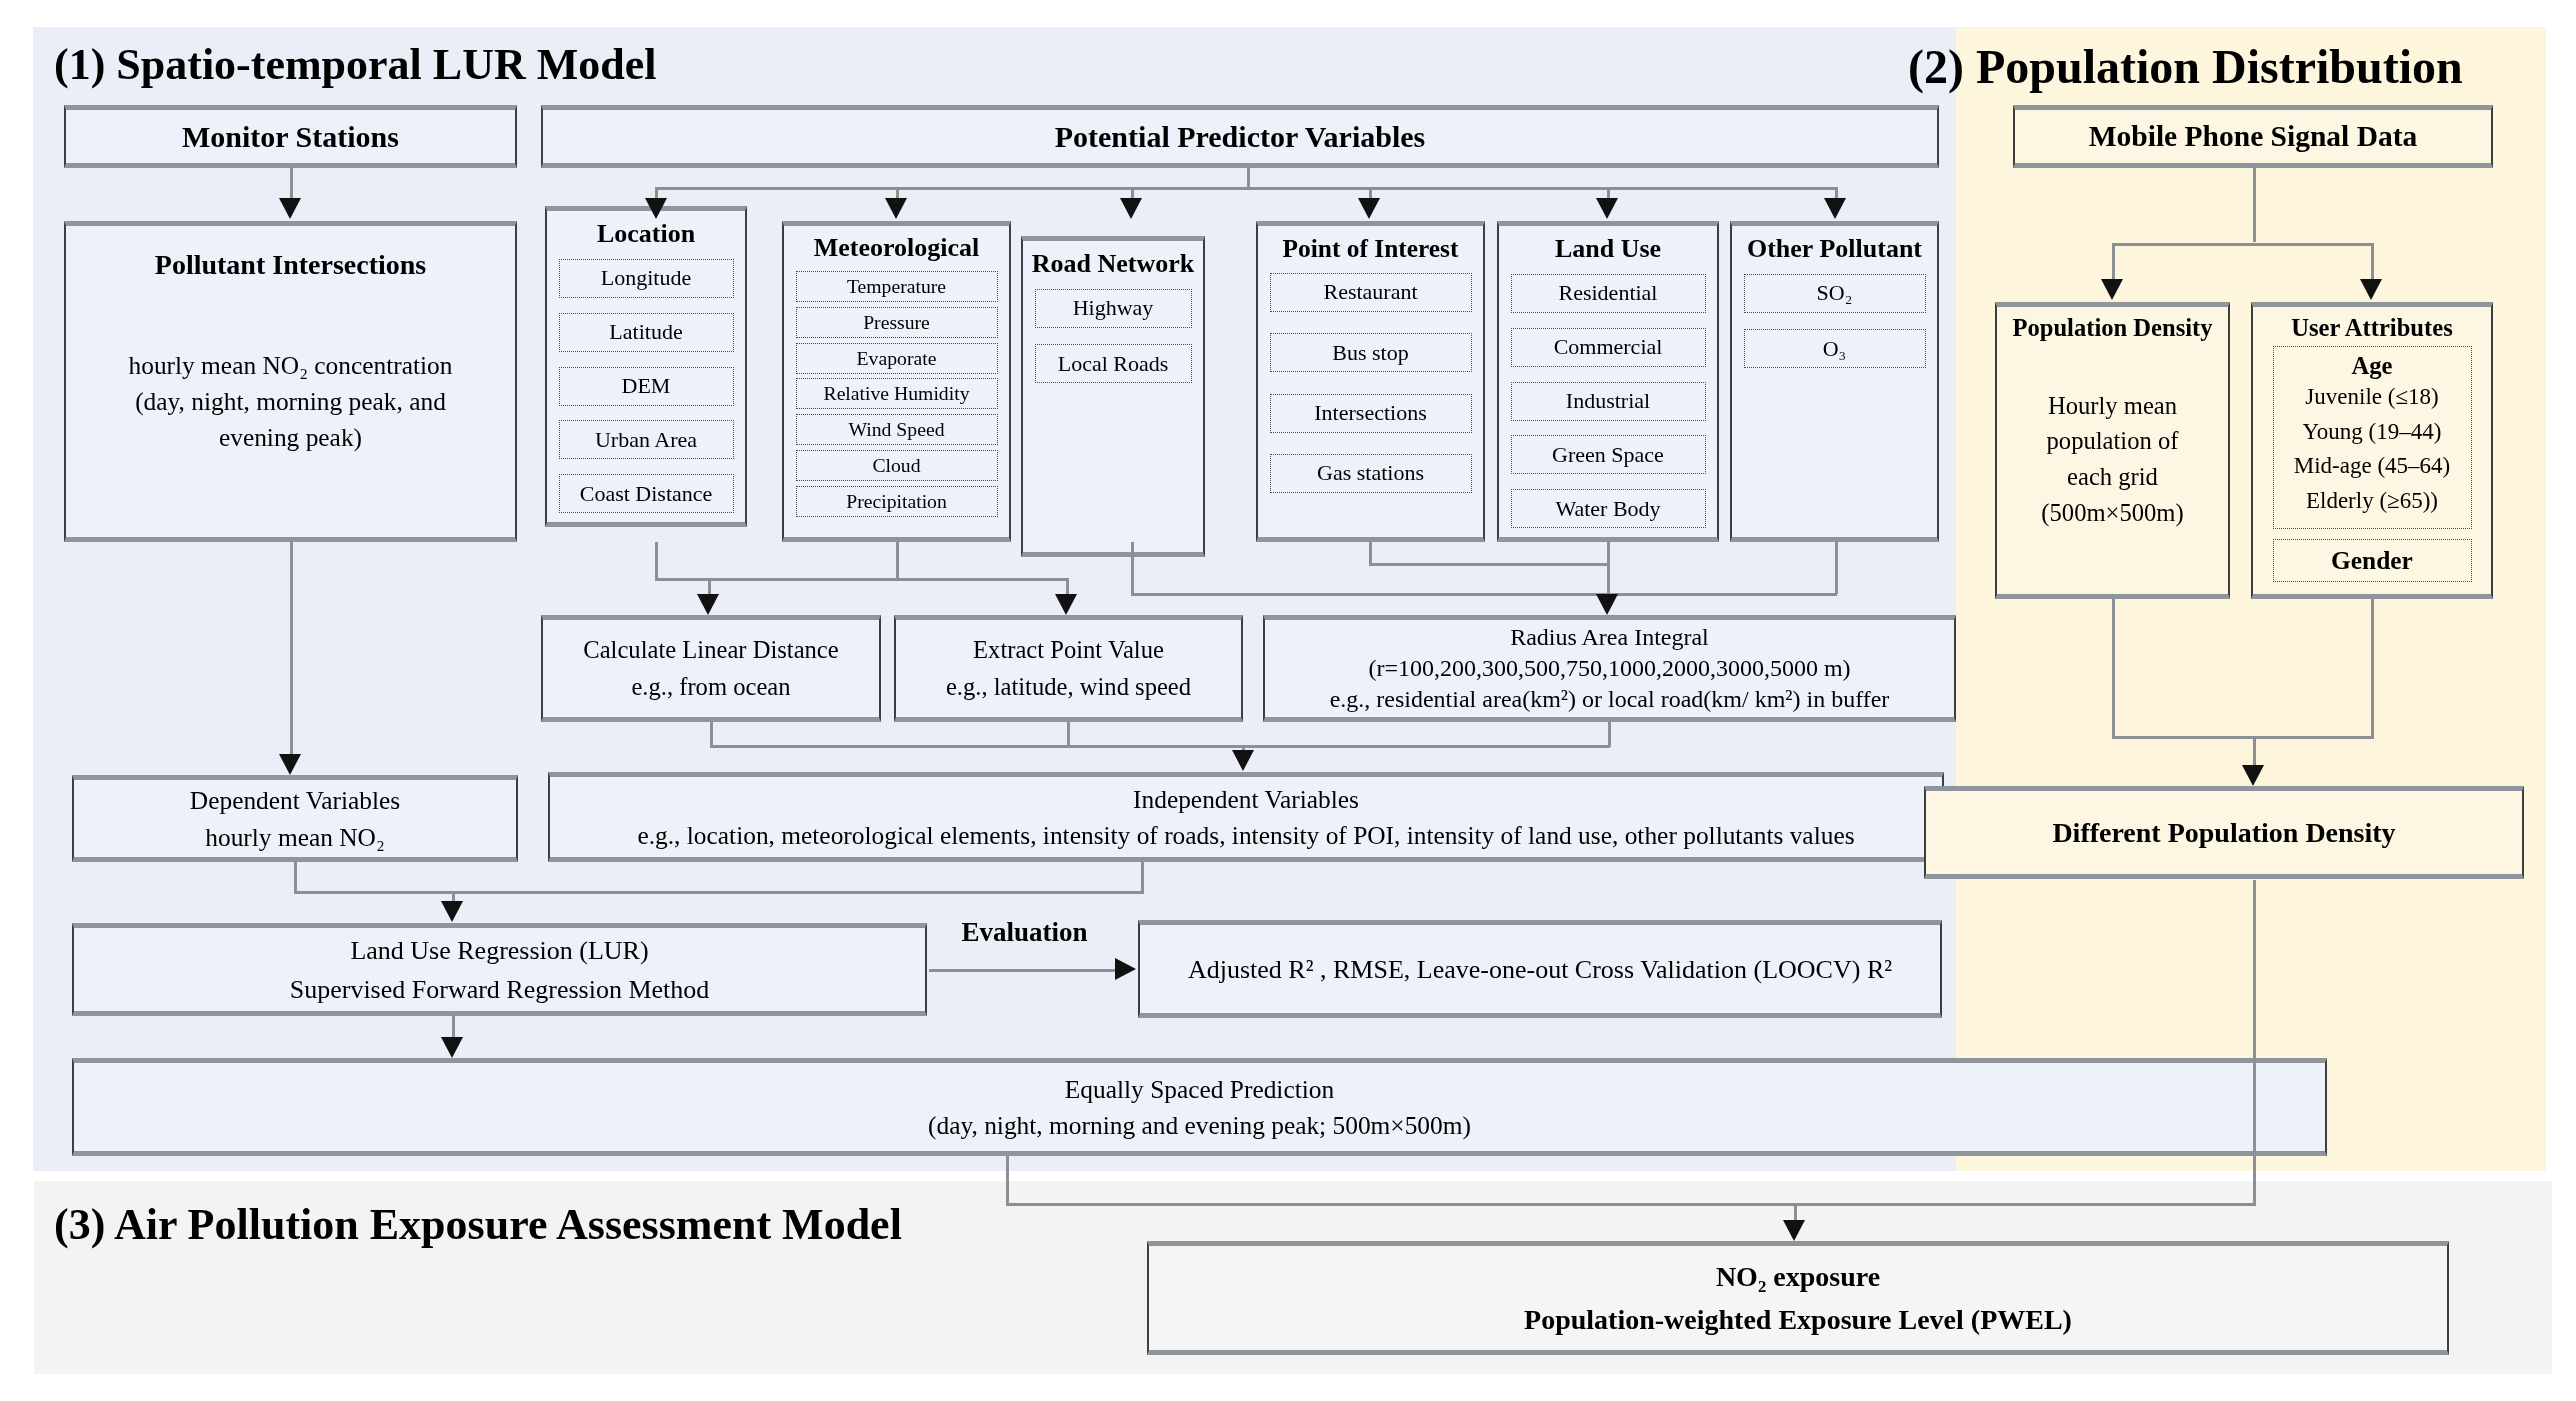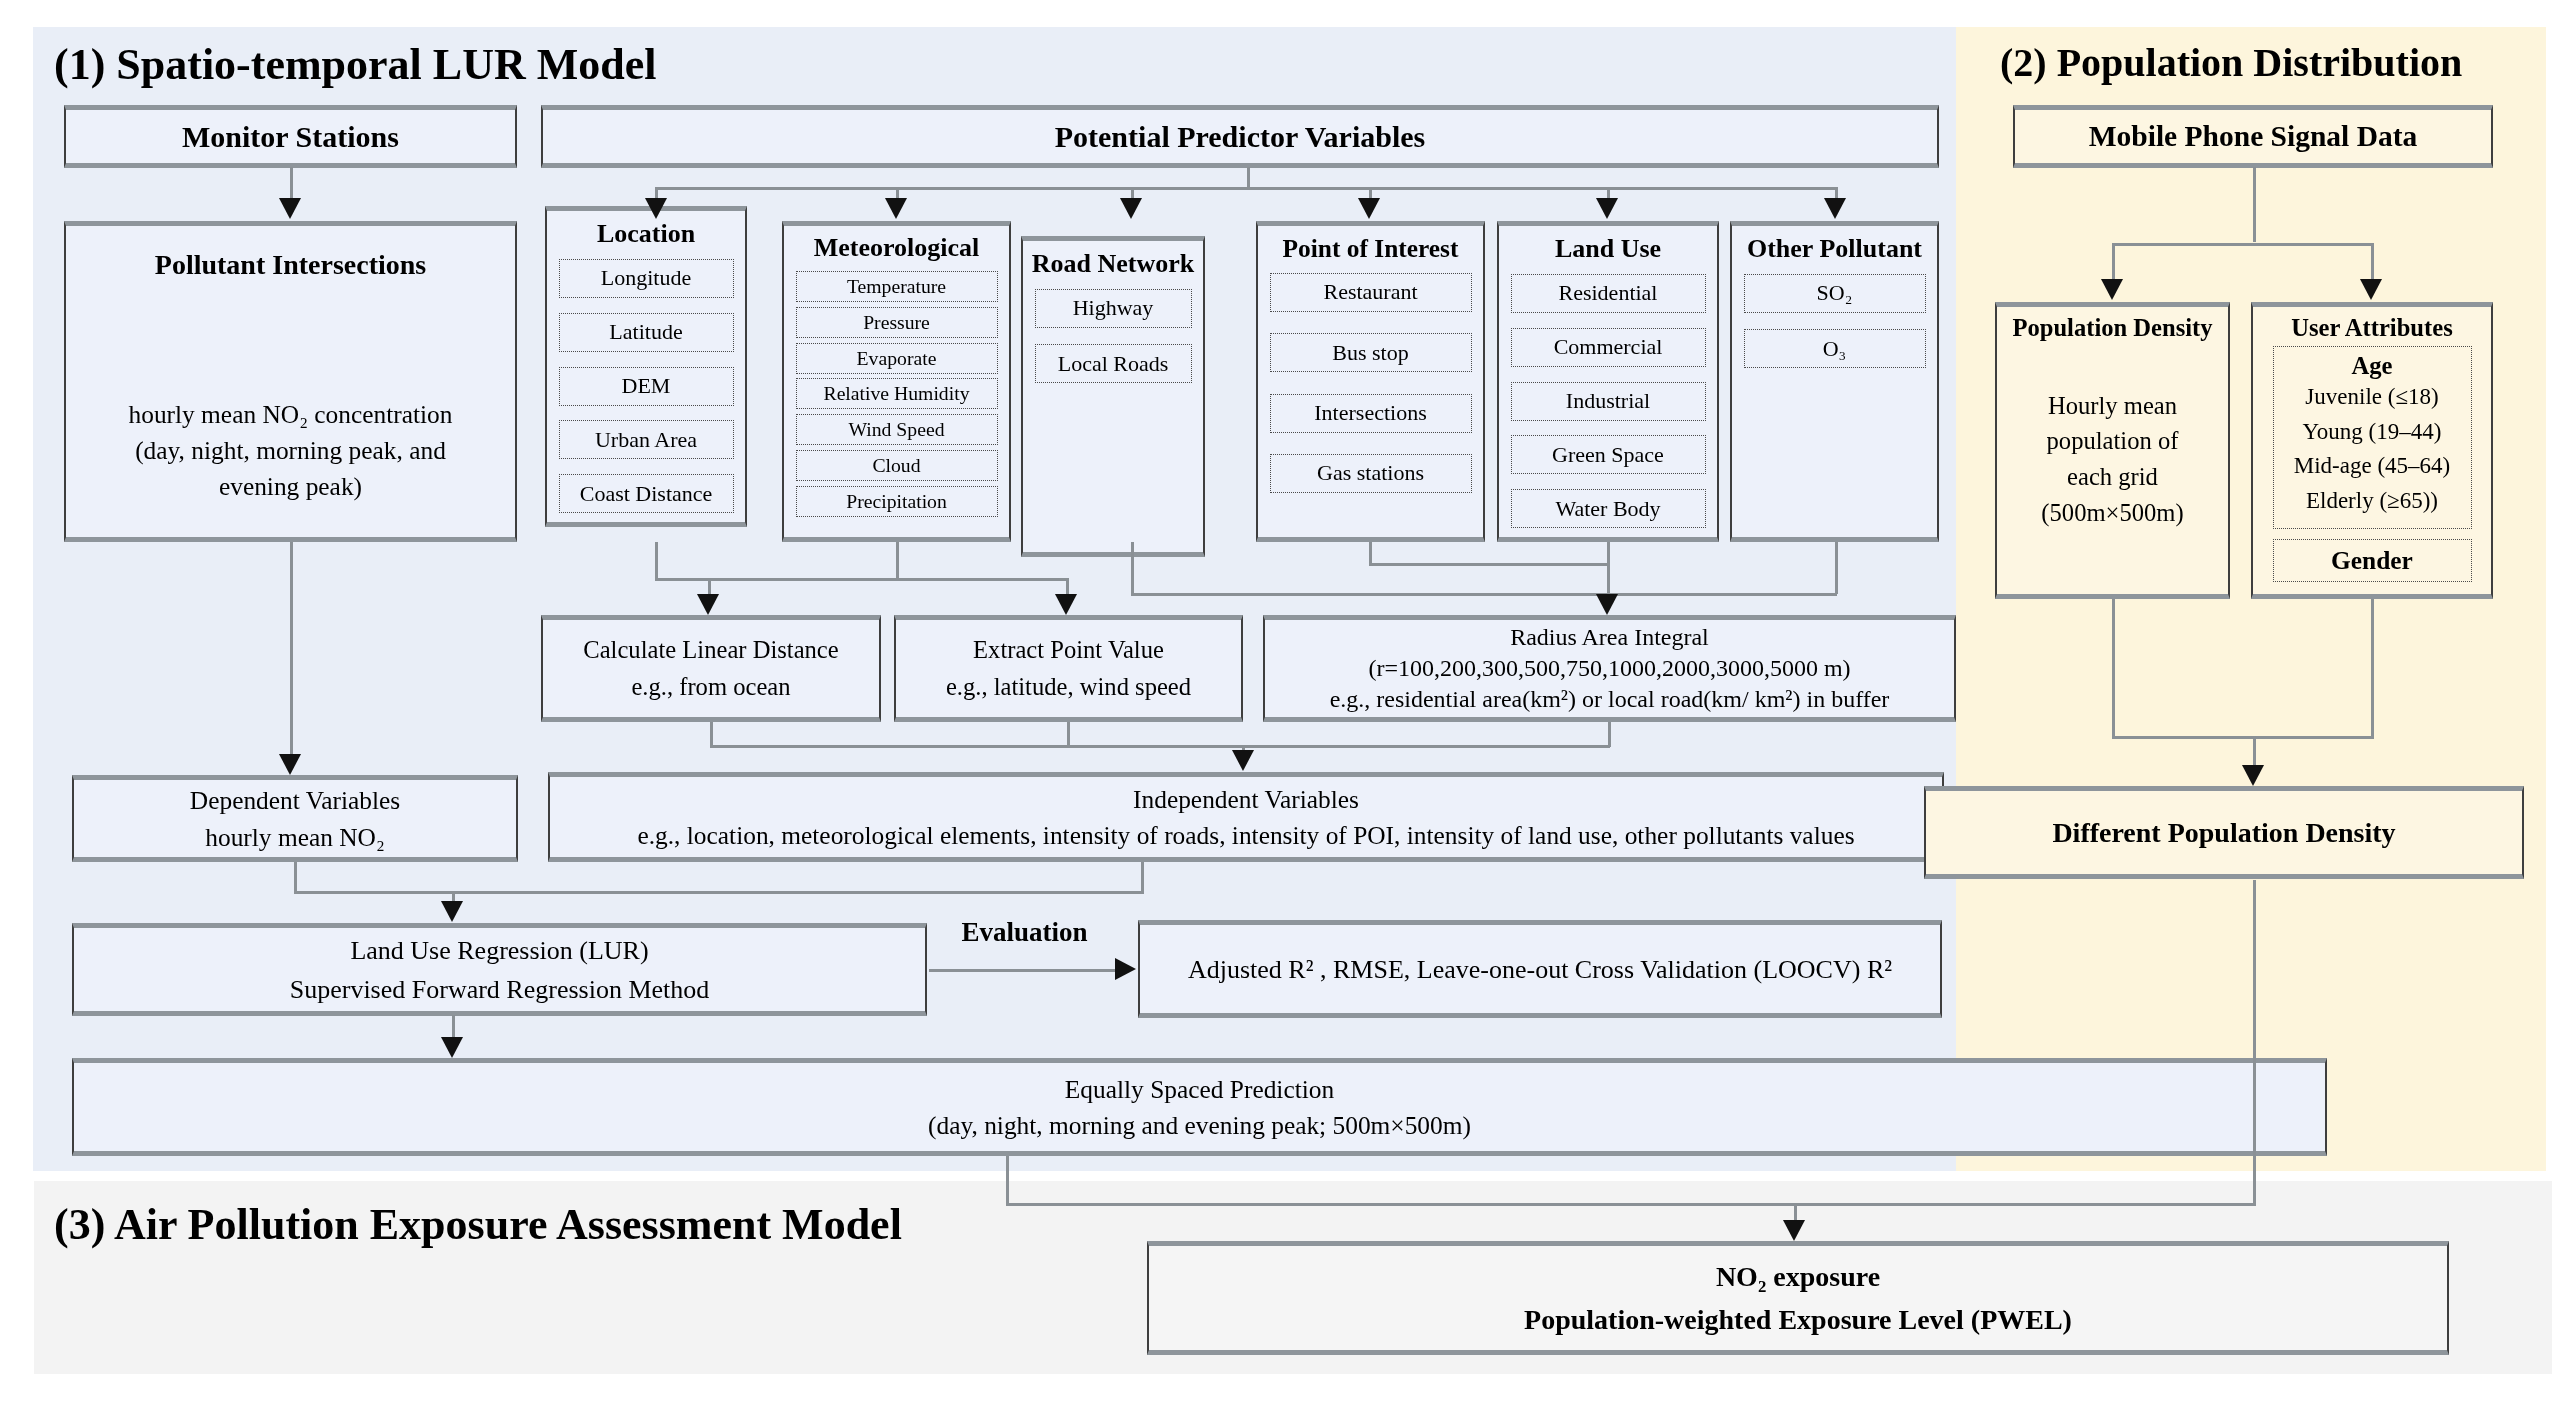--- a/index.html
+++ b/index.html
@@ -50,30 +50,30 @@
 </head>
 <body>
 
 <div id="canvas">
 
   <div class="panel p-lur" style="left:33px;top:27px;width:1923px;height:1144px"></div>
   <div class="panel p-pop" style="left:1956px;top:27px;width:590px;height:1144px"></div>
   <div class="panel p-exp" style="left:34px;top:1181px;width:2518px;height:193px"></div>
 
   <div class="sect-title" style="left:54px;top:39px">(1) Spatio-temporal LUR Model</div>
-  <div class="sect-title" style="left:2000px;top:39px;font-size:40px">(2) Population Distribution</div>
+  <div class="sect-title" style="left:1908px;top:39px;font-size:48px">(2) Population Distribution</div>
   <div class="sect-title" style="left:54px;top:1199px">(3) Air Pollution Exposure Assessment Model</div>
 
   <div class="box bfill-b row1" style="left:64px;top:105px;width:453px;height:63px">Monitor Stations</div>
   <div class="box bfill-b row1" style="left:541px;top:105px;width:1398px;height:63px">Potential Predictor Variables</div>
   <div class="box bfill-y row1" style="left:2013px;top:105px;width:480px;height:63px;font-size:29.5px">Mobile Phone Signal Data</div>
 
   <div class="box bfill-b" style="left:64px;top:221px;width:453px;height:321px;justify-content:flex-start">
     <div class="hd" style="font-size:28px;margin-top:23px">Pollutant Intersections</div>
-    <div class="pre body31" style="margin-top:115px">hourly mean NO₂ concentration
+    <div class="pre body31" style="margin-top:66px">hourly mean NO₂ concentration
 (day, night, morning peak, and
 evening peak)</div>
   </div>
 
   <div class="box bfill-b col col-5" style="left:545px;top:206px;width:202px;height:321px">
     <div class="colhdr">Location</div>
     <div class="ditem">Longitude</div>
     <div class="ditem">Latitude</div>
     <div class="ditem">DEM</div>
     <div class="ditem">Urban Area</div>

